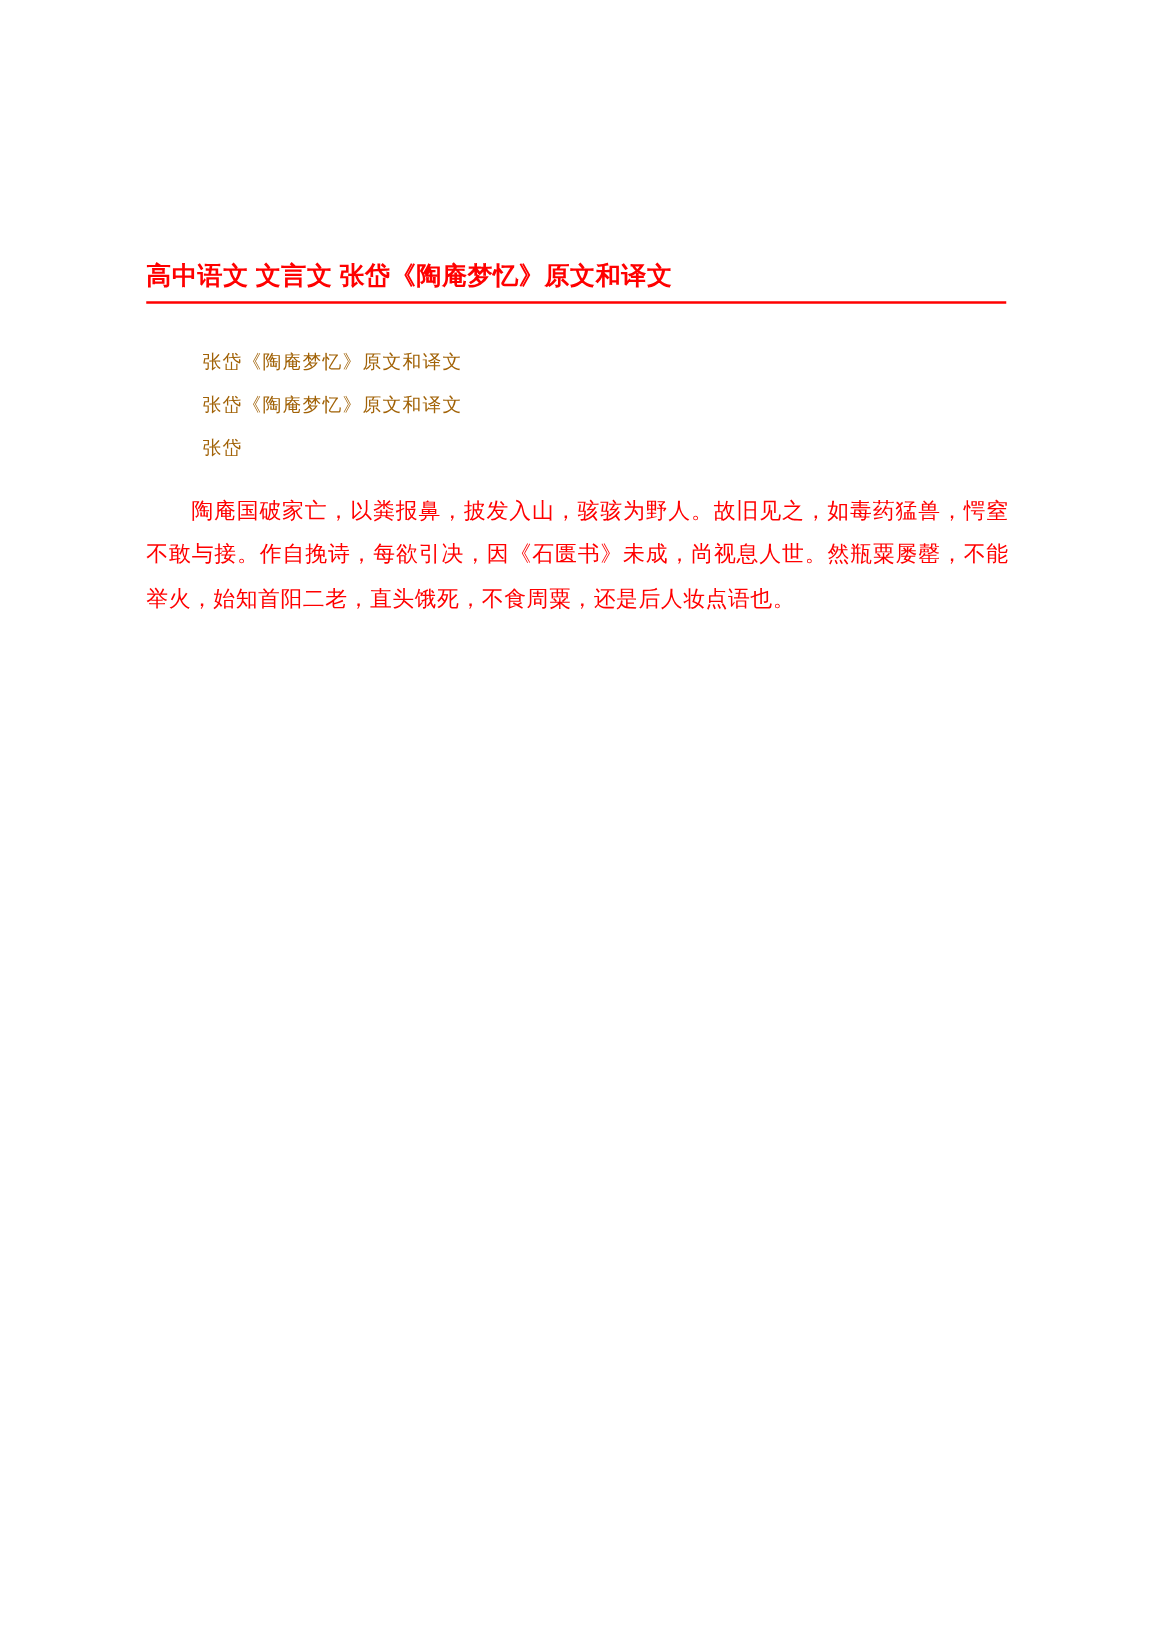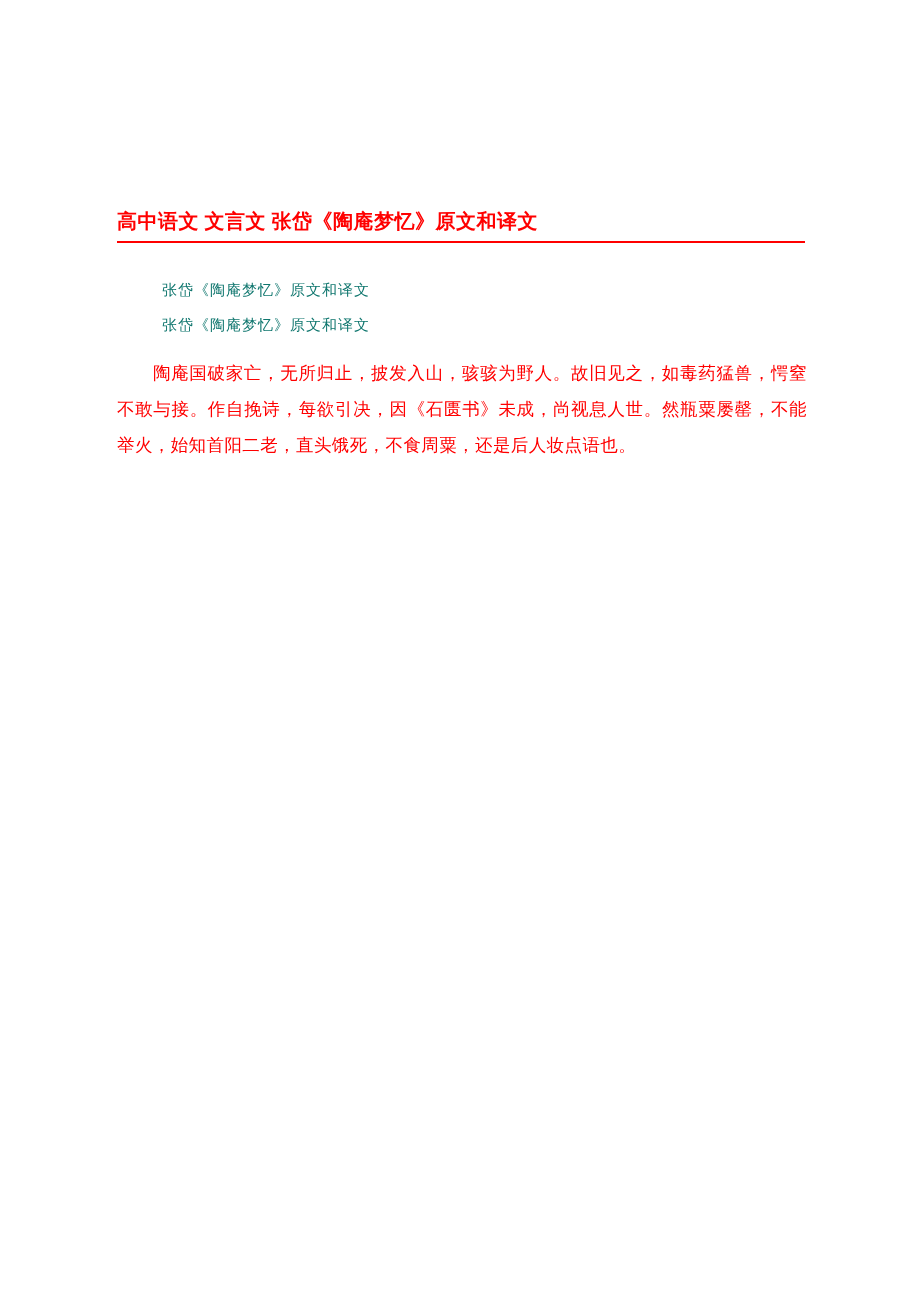--- a/index.html
+++ b/index.html
@@ -43,21 +43,21 @@
   }
   .body-wrap {
     position: absolute;
     left: 117px;
     top: 273px;
     width: 690px;
   }
   .lead-line {
     font-size: 15px;
     line-height: 1.1;
-    color: #0f766e;
+    color: #a16207;
     margin: 0 0 0 0;
     padding: 9px 0 9px 45px;
     letter-spacing: 1px;
   }
   .para {
     font-size: 17.5px;
     line-height: 2.05;
     color: #ff0000;
     margin: 14px 0 0 0;
     text-align: justify;
@@ -73,17 +73,18 @@
 <body>
 
 <div class="page">
 
   <h1 class="doc-title">高中语文 文言文 张岱《陶庵梦忆》原文和译文</h1>
   <div class="title-rule"></div>
 
   <div class="body-wrap">
     <p class="lead-line">张岱《陶庵梦忆》原文和译文</p>
     <p class="lead-line">张岱《陶庵梦忆》原文和译文</p>
+    <p class="lead-line">张岱</p>
 
-    <p class="para">陶庵国破家亡，无所归止，披发入山，骇骇为野人。故旧见之，如毒药猛兽，愕窒不敢与接。作自挽诗，每欲引决，因《石匮书》未成，尚视息人世。然瓶粟屡罄，不能举火，始知首阳二老，直头饿死，不食周粟，还是后人妆点语也。</p>
+    <p class="para">陶庵国破家亡，以粪报鼻，披发入山，骇骇为野人。故旧见之，如毒药猛兽，愕窒不敢与接。作自挽诗，每欲引决，因《石匮书》未成，尚视息人世。然瓶粟屡罄，不能举火，始知首阳二老，直头饿死，不食周粟，还是后人妆点语也。</p>
   </div>
 
 </div>
 
 </body></html>

